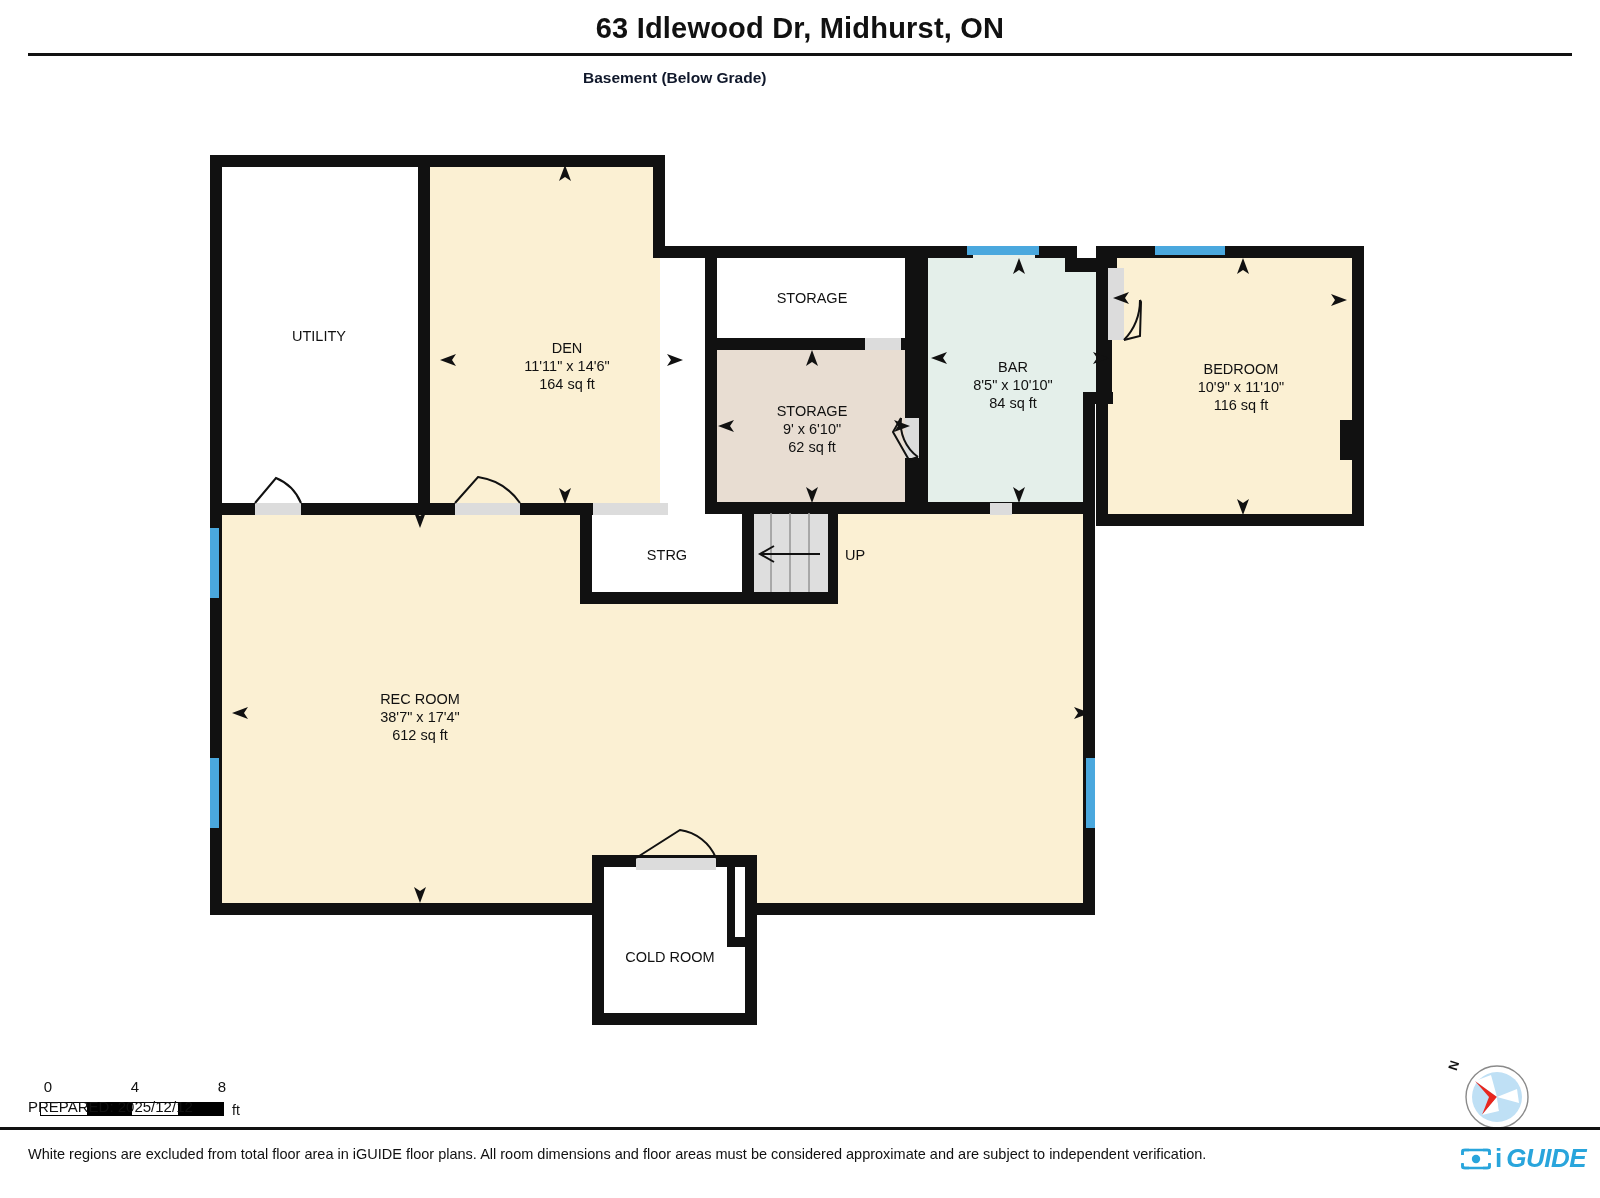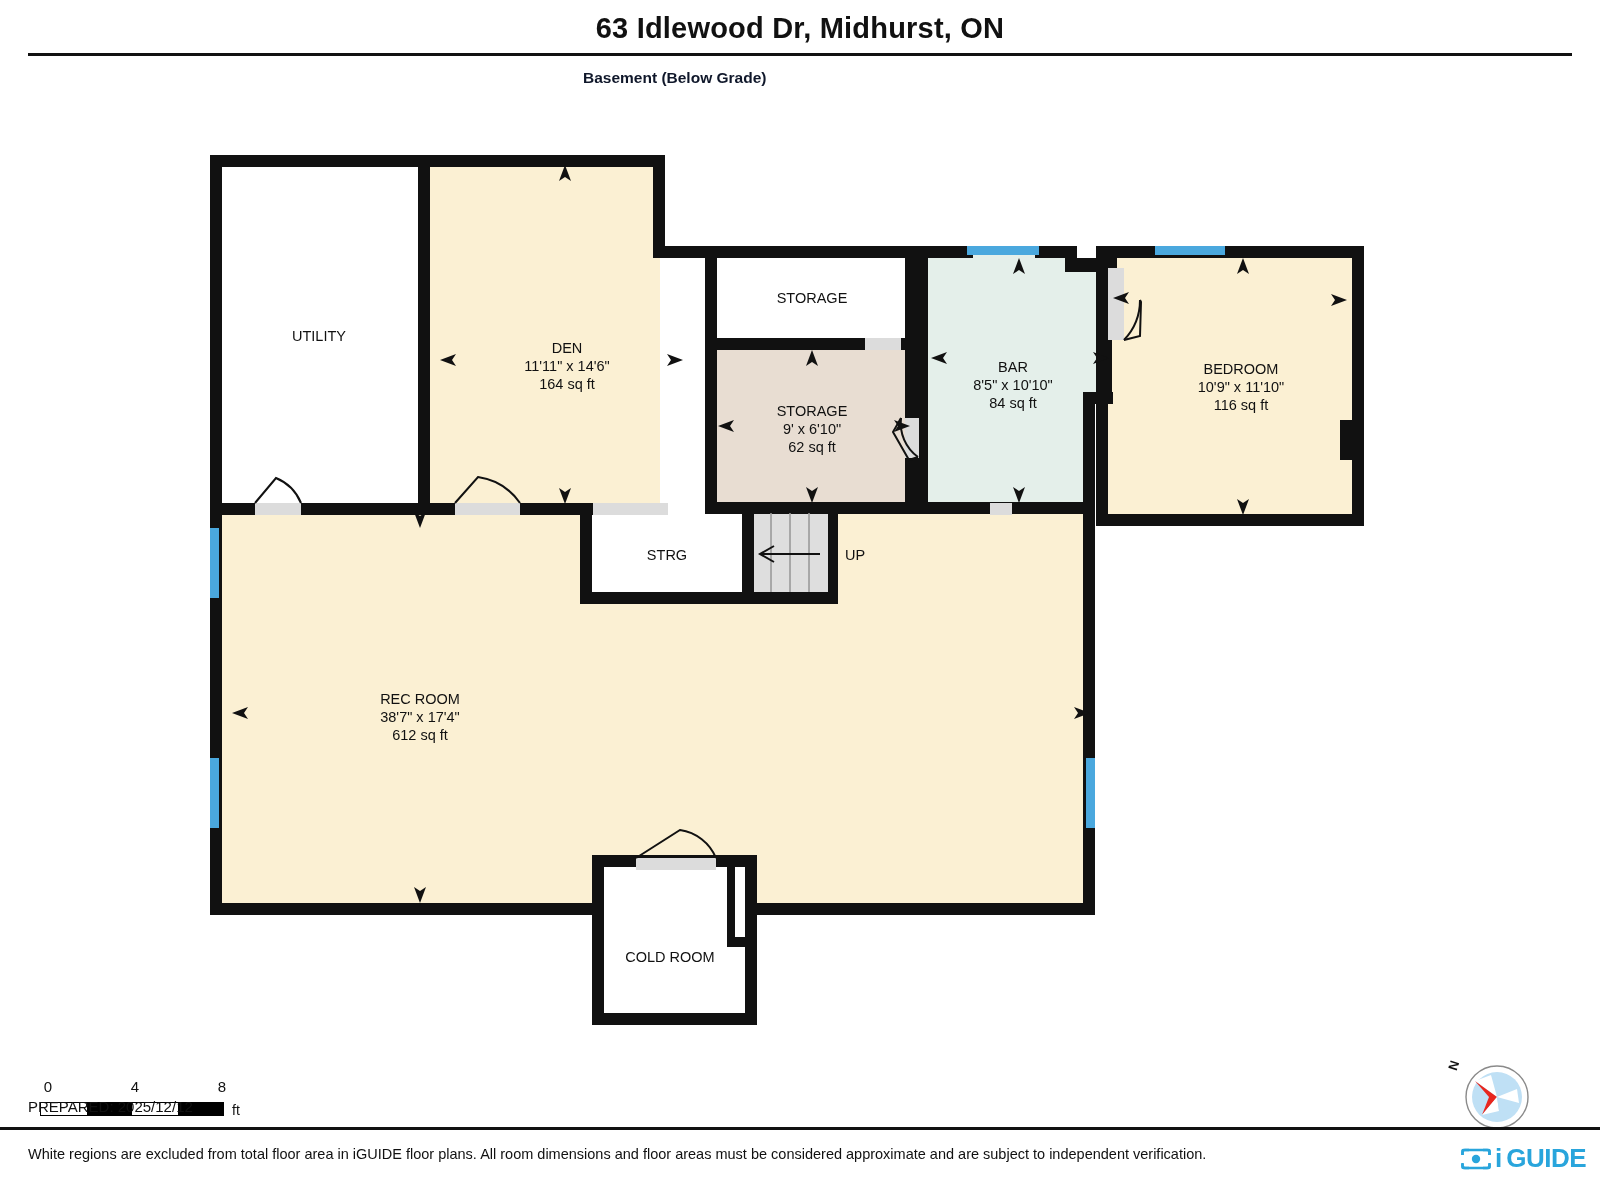--- a/index.html
+++ b/index.html
@@ -70,21 +70,21 @@
   }
   #footer-text {
     position: absolute; top: 1146px; left: 28px;
     font-size: 14.5px; color:#111;
   }
   #iguide-logo {
     position: absolute; top: 1143px; right: 14px;
     display: flex; align-items: center; gap: 4px;
   }
   #iguide-logo .lg-text {
-    font-size: 26px; font-weight: bold; color: #29a5dc; letter-spacing: -0.5px;
+    font-size: 26px; font-weight: bold; color: #29a5dc; letter-spacing: -0.5px; font-style: italic;
   }
   #iguide-logo .lg-i { font-size: 26px; font-weight: bold; color: #29a5dc; }
 </style>
 </head>
 <body>
 <div id="page">
 
 <div id="title">63 Idlewood Dr, Midhurst, ON</div>
 <div id="title-rule"></div>
 <div id="floor-label">Basement (Below Grade)</div>

